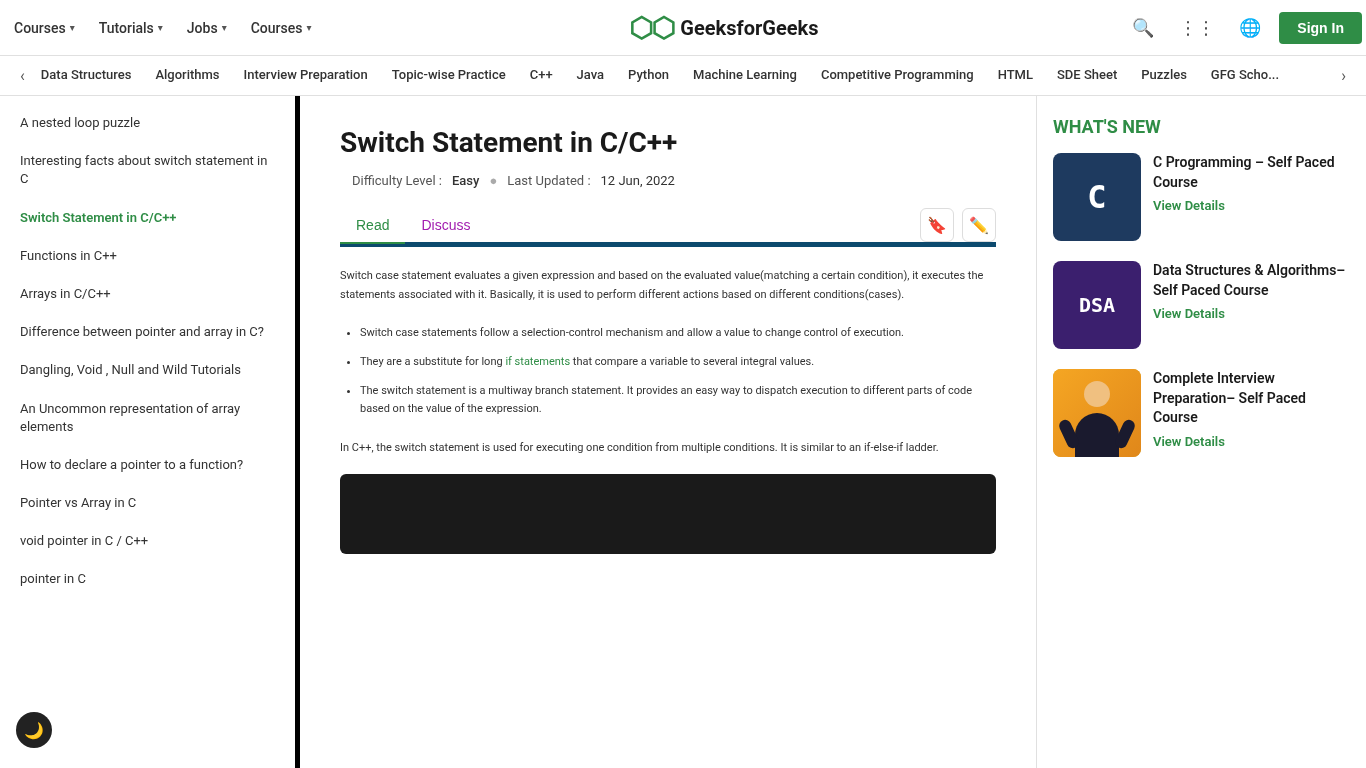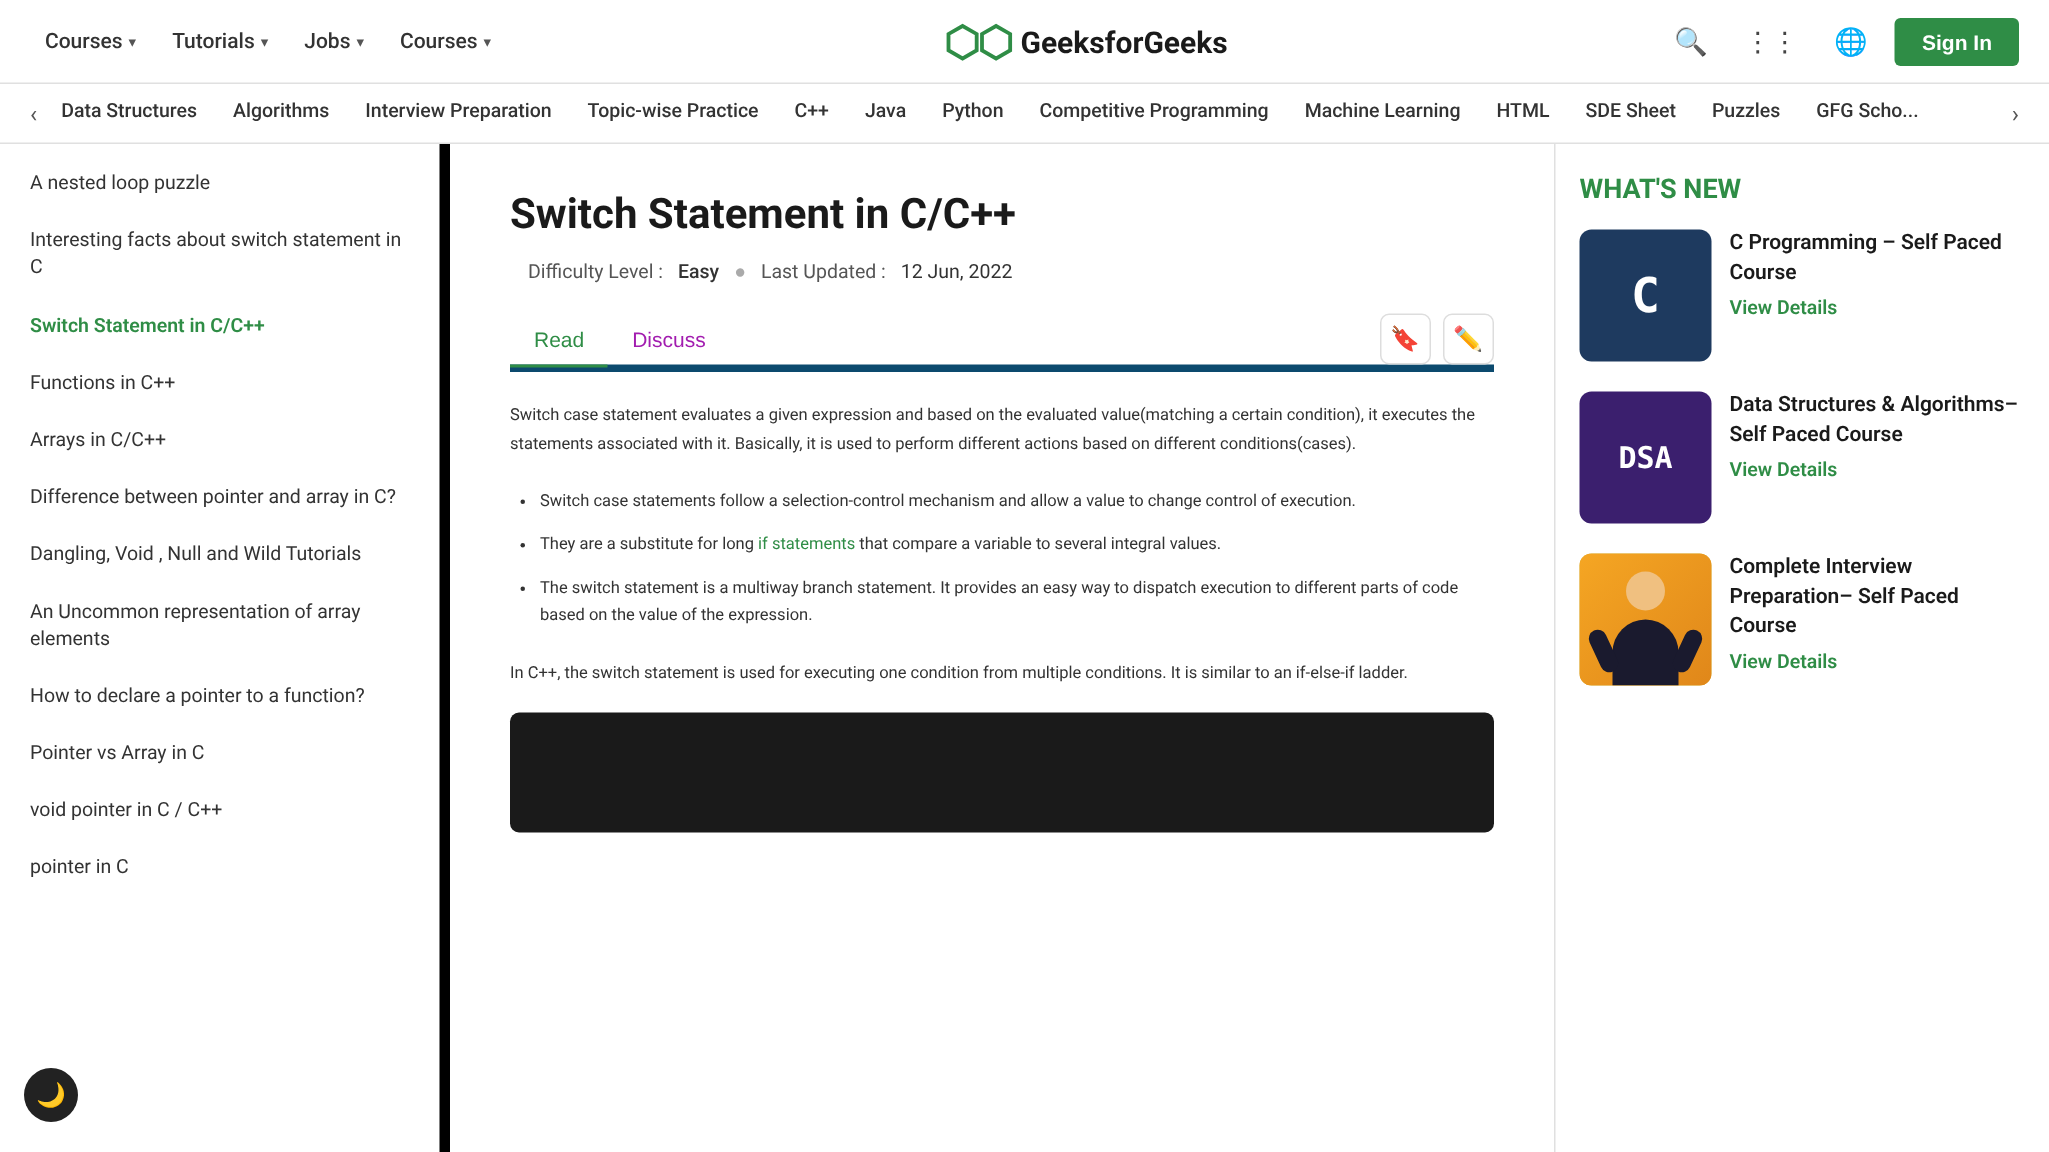--- a/index.html
+++ b/index.html
@@ -1,21 +1,21 @@
 <!DOCTYPE html>
 <html><head>
   <meta charset="utf-8">
   <style>
     * { box-sizing: border-box; margin: 0; padding: 0; }
     body { font-family: -apple-system, BlinkMacSystemFont, 'Segoe UI', Roboto, sans-serif; font-size: 14px; color: #1a1a1a; background: #fff; }
 
     
     .top-nav {
       display: flex; justify-content: space-between;
-      padding: 0 20px; height: 56px; border-bottom: 1px solid #e0e0e0;
+      padding: 0 4px; height: 56px; border-bottom: 1px solid #e0e0e0;
       position: sticky; top: 0; background: #fff; z-index: 100;
     }
     .top-nav-left { display: flex; align-items: center; gap: 4px; }
     .top-nav-item {
       display: flex; align-items: center; gap: 4px; padding: 8px 10px;
       cursor: pointer; font-size: 14px; font-weight: 500; color: #333;
       border-radius: 4px;
     }
     .chevron { font-size: 10px; color: #555; }
     .logo { display: flex; align-items: center; gap: 6px; cursor: pointer; }
@@ -39,21 +39,21 @@
       white-space: nowrap; padding: 10px 12px; cursor: pointer;
       font-size: 13px; font-weight: 500; color: #333; border-bottom: 2px solid transparent;
     }
     .cat-arrow { padding: 8px 4px; cursor: pointer; font-size: 16px; color: #555; }
 
     
     .main-layout { display: flex; height: calc(100vh - 96px); overflow: hidden; }
 
     
     .sidebar {
-      width: 300px; min-width: 280px; border-right: 7px solid #000000;
+      width: 300px; min-width: 280px; border-right: 5px solid #000000;
       overflow-y: auto; padding: 8px 0;
     }
     .sidebar-item {
       padding: 10px 20px; cursor: pointer; font-size: 13px; color: #333; line-height: 1.4;
     }
     .sidebar-item.active { color: #2f8d46; font-weight: 600; }
 
     
     .content-area { flex: 1; overflow-y: auto; padding: 30px 40px; }
     .article-title { font-size: 28px; font-weight: 700; color: #1a1a1a; margin-bottom: 14px; }
@@ -158,22 +158,22 @@
 <nav class="cat-nav">
   <span class="cat-arrow">‹</span>
   <div class="cat-nav-inner">
     <div class="cat-item">Data Structures</div>
     <div class="cat-item">Algorithms</div>
     <div class="cat-item">Interview Preparation</div>
     <div class="cat-item">Topic-wise Practice</div>
     <div class="cat-item">C++</div>
     <div class="cat-item">Java</div>
     <div class="cat-item">Python</div>
+    <div class="cat-item">Machine Learning</div>
     <div class="cat-item">Competitive Programming</div>
-    <div class="cat-item">Machine Learning</div>
     <div class="cat-item">HTML</div>
     <div class="cat-item">SDE Sheet</div>
     <div class="cat-item">Puzzles</div>
     <div class="cat-item">GFG Scho...</div>
   </div>
   <span class="cat-arrow">›</span>
 </nav>
 
 <div class="main-layout">
 

